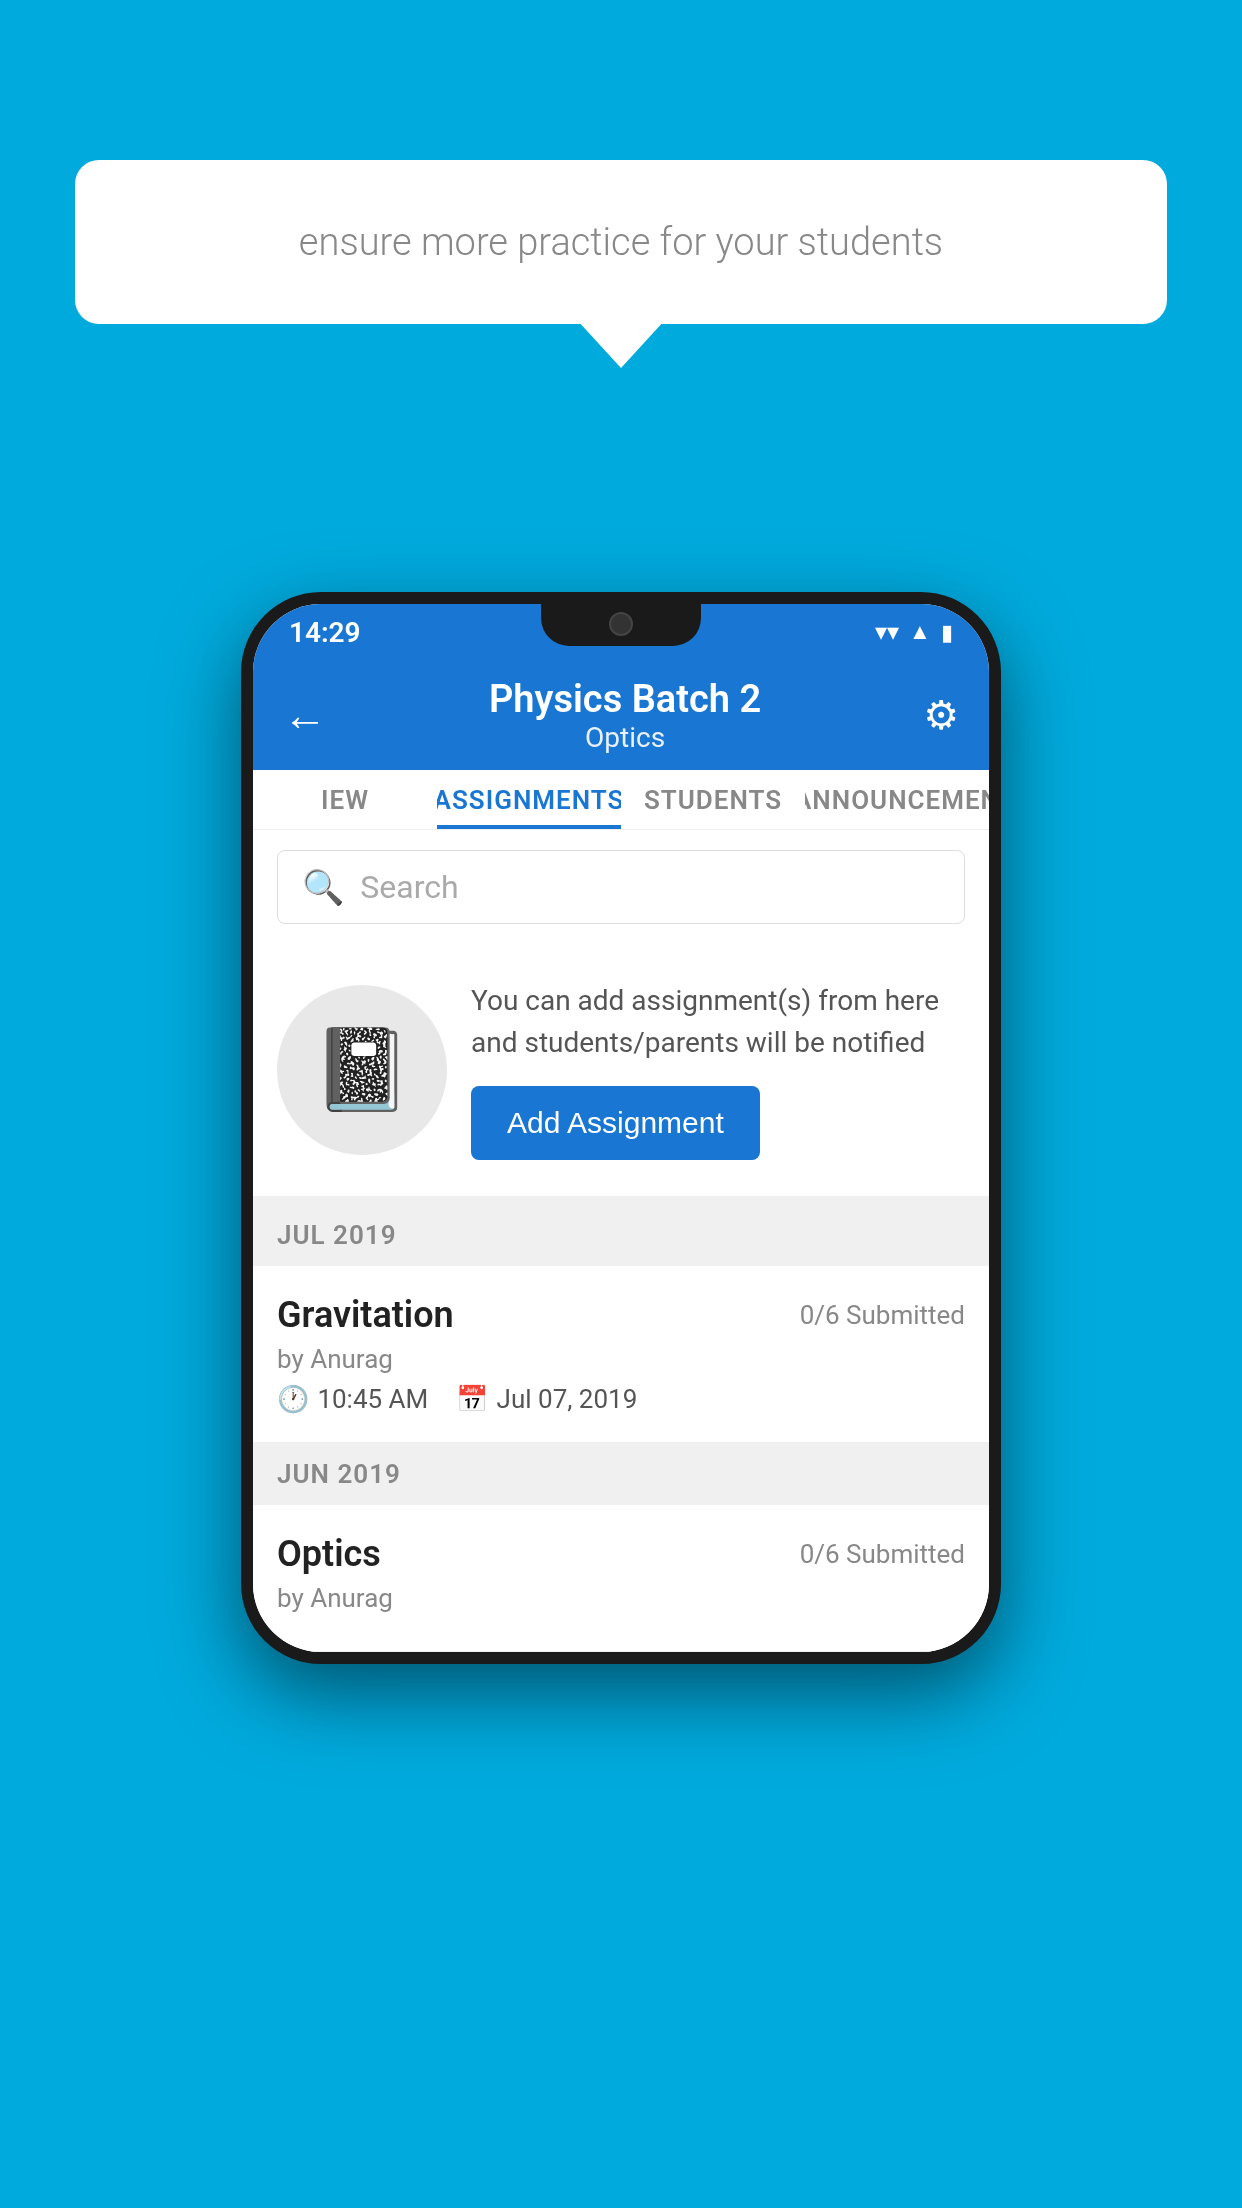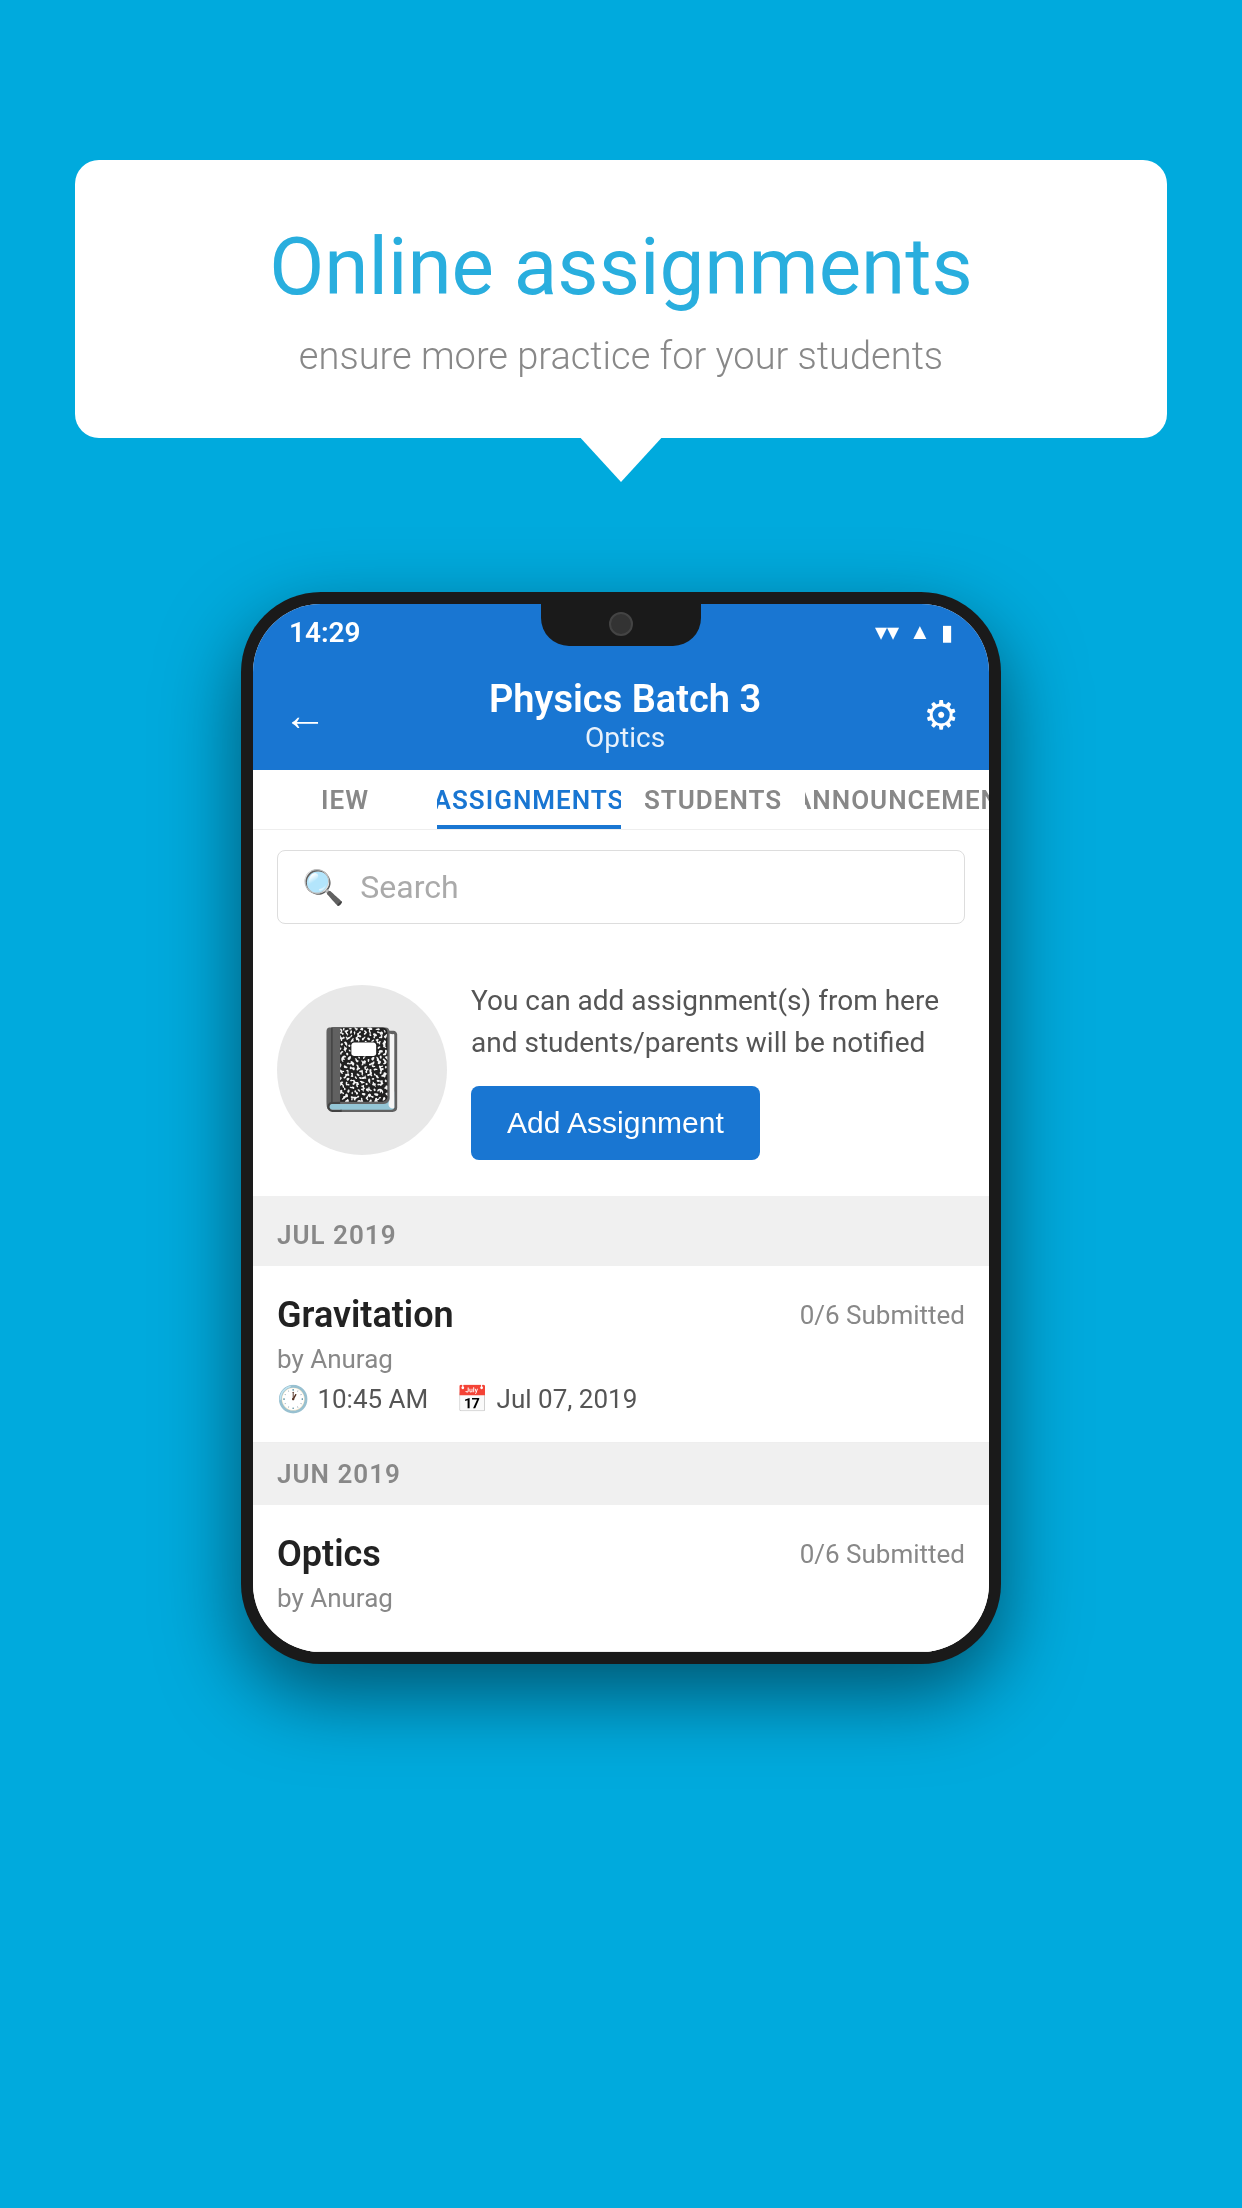--- a/index.html
+++ b/index.html
@@ -339,21 +339,20 @@
     .meta-icon {
       font-size: 26px;
       color: #666;
     }
   </style>
 </head>
 <body>
 
 <div class="speech-bubble-container">
   <div class="speech-bubble">
-    <h1>Online assignments</h1>
     <p>ensure more practice for your students</p>
   </div>
 </div>
 
 <div class="phone-container">
   <div class="phone-outer">
     <div class="phone-notch">
       <div class="phone-camera"></div>
     </div>
     <div class="phone-screen">
@@ -363,21 +362,21 @@
         <div class="status-icons">
           <span class="wifi-icon">▾▾</span>
           <span class="signal-icon">▲</span>
           <span class="battery-icon">▮</span>
         </div>
       </div>
 
       <div class="app-bar">
         <span class="app-bar-back">←</span>
         <div class="app-bar-title-section">
-          <div class="app-bar-title">Physics Batch 3</div>
+          <div class="app-bar-title">Physics Batch 2</div>
           <div class="app-bar-subtitle">Optics</div>
         </div>
         <span class="app-bar-settings">⚙</span>
       </div>
 
       <div class="tabs-bar">
         <div class="tab-item">
           <span>IEW</span>
         </div>
         <div class="tab-item active">

